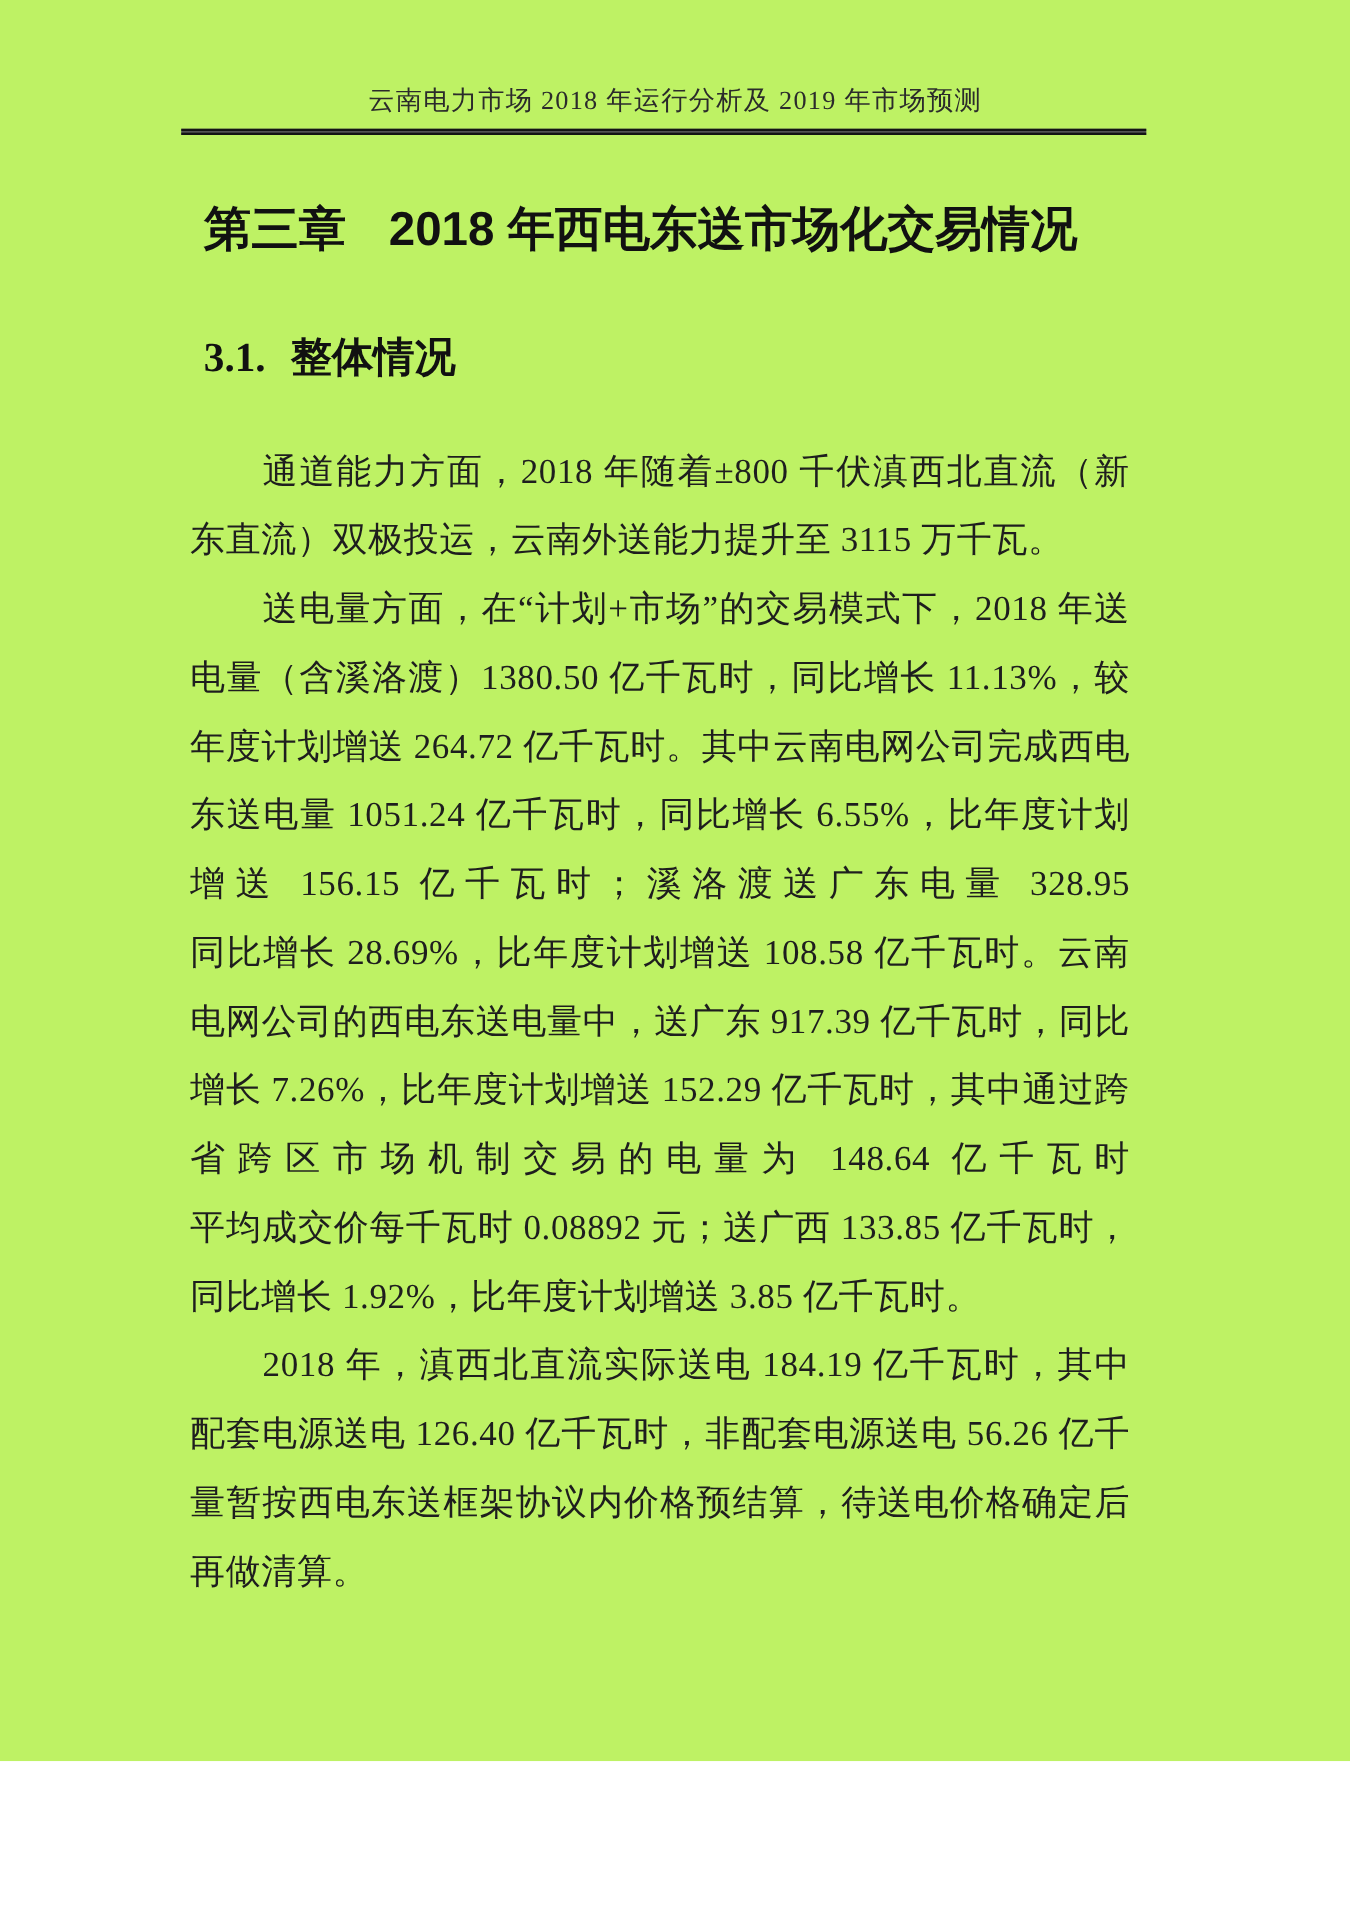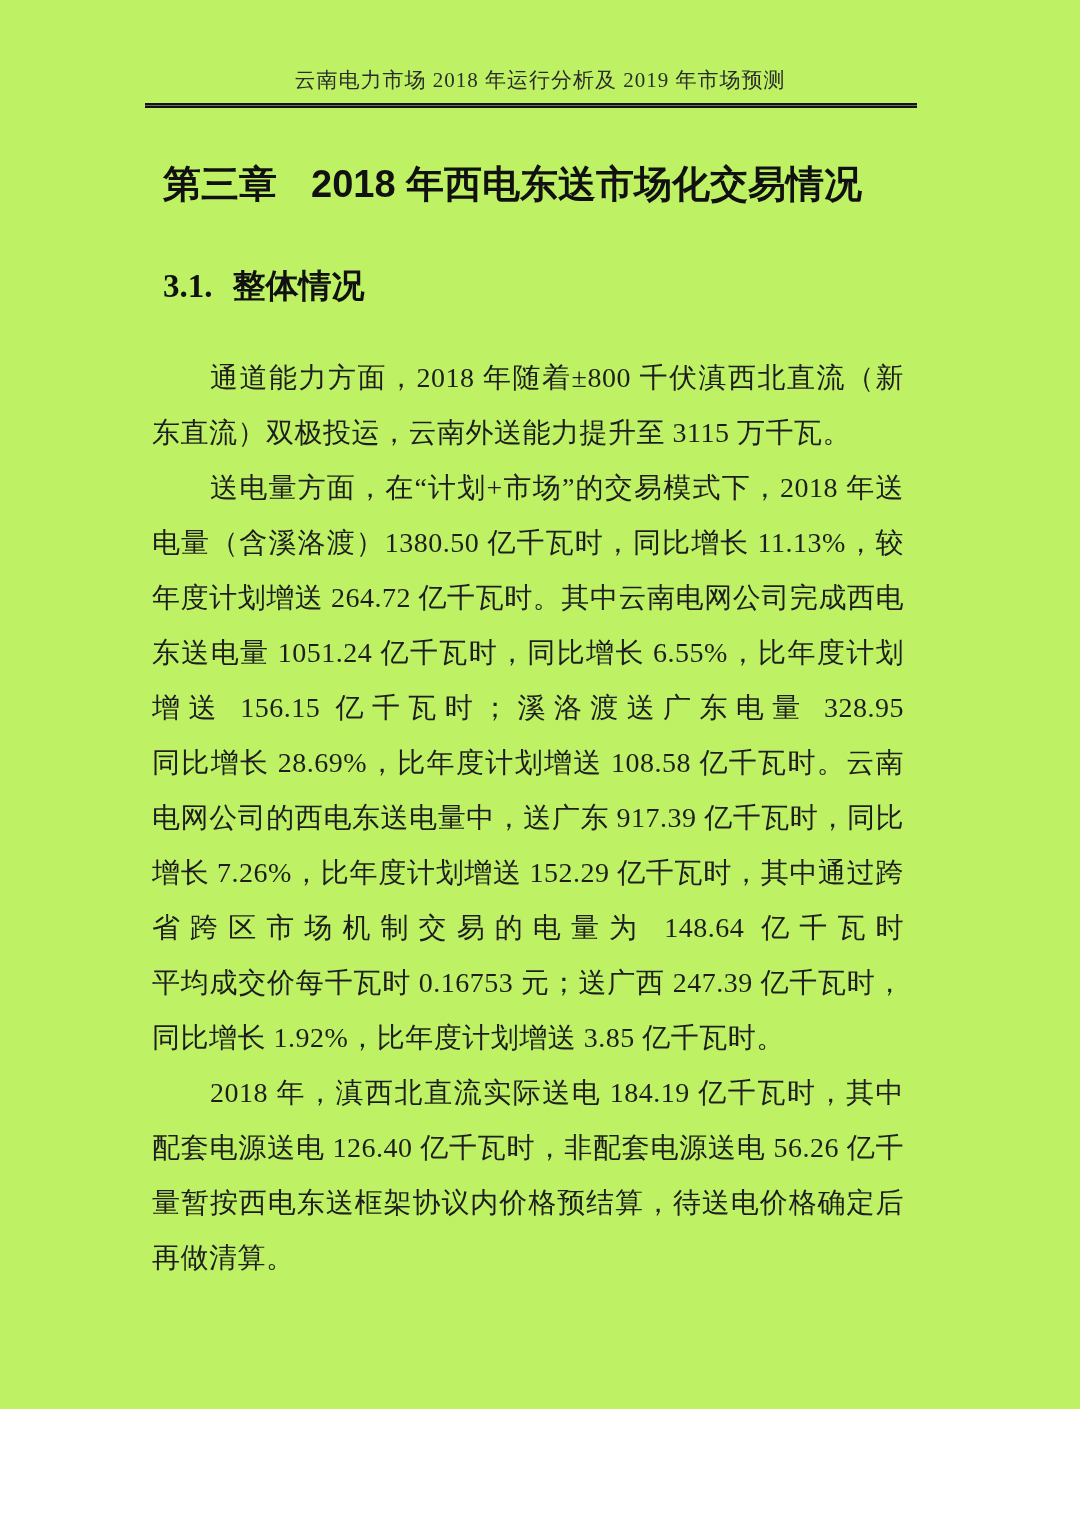--- a/index.html
+++ b/index.html
@@ -124,21 +124,21 @@
     <div class="line para-end">东直流）双极投运，云南外送能力提升至 3115 万千瓦。</div>
     <div class="line indent">送电量方面，在“计划+市场”的交易模式下，2018 年送</div>
     <div class="line">电量（含溪洛渡）1380.50 亿千瓦时，同比增长 11.13%，较</div>
     <div class="line">年度计划增送 264.72 亿千瓦时。其中云南电网公司完成西电</div>
     <div class="line">东送电量 1051.24 亿千瓦时，同比增长 6.55%，比年度计划</div>
     <div class="line">增送 156.15 亿千瓦时；溪洛渡送广东电量 328.95 亿千瓦时，</div>
     <div class="line">同比增长 28.69%，比年度计划增送 108.58 亿千瓦时。云南</div>
     <div class="line">电网公司的西电东送电量中，送广东 917.39 亿千瓦时，同比</div>
     <div class="line">增长 7.26%，比年度计划增送 152.29 亿千瓦时，其中通过跨</div>
     <div class="line">省跨区市场机制交易的电量为 148.64 亿千瓦时（结算电量），</div>
-    <div class="line">平均成交价每千瓦时 0.16753 元；送广西 247.39 亿千瓦时，</div>
+    <div class="line">平均成交价每千瓦时 0.08892 元；送广西 133.85 亿千瓦时，</div>
     <div class="line para-end">同比增长 1.92%，比年度计划增送 3.85 亿千瓦时。</div>
     <div class="line indent">2018 年，滇西北直流实际送电 184.19 亿千瓦时，其中</div>
     <div class="line">配套电源送电 126.40 亿千瓦时，非配套电源送电 56.26 亿千</div>
     <div class="line">量暂按西电东送框架协议内价格预结算，待送电价格确定后</div>
     <div class="line para-end">再做清算。</div>
   </div>
 
   <div class="page-number">40</div>
 
 </div>

